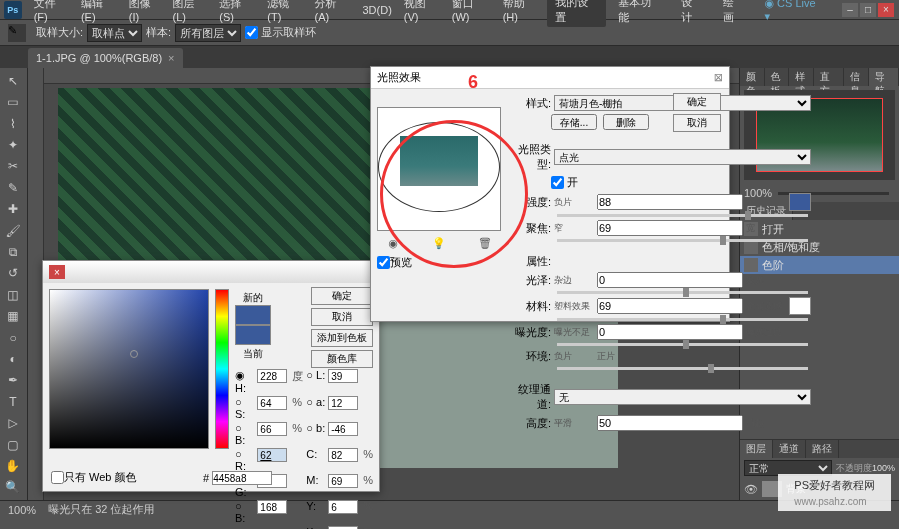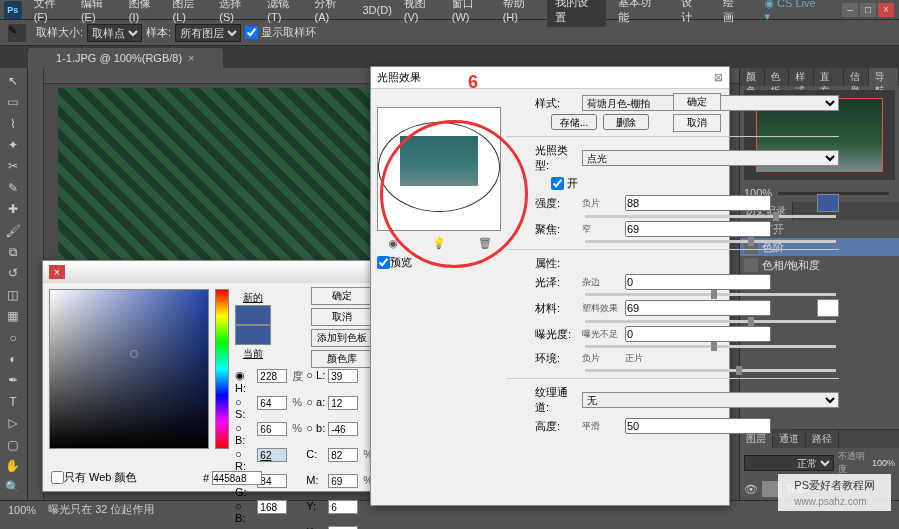--- a/index.html
+++ b/index.html
@@ -13,21 +13,21 @@
 .menubar .cslive { color: #6ac; }
 .menubar .winbtns { display: flex; margin-left: 8px; }
 .menubar .winbtn { width: 16px; height: 14px; margin: 0 1px; background: #666; display:flex; align-items:center; justify-content:center; color:#ddd; font-size:10px; }
 .optionsbar { background: #535353; height: 26px; display:flex; align-items:center; padding: 0 8px; border-bottom: 1px solid #2a2a2a; }
 .optionsbar .tool-icon { width:18px; height:18px; background:#3a3a3a; margin-right:6px; }
 .optionsbar .label { color:#ddd; margin: 0 4px; }
 .optionsbar select { background:#3a3a3a; color:#ddd; border:1px solid #222; height:18px; font-size:11px; }
 .optionsbar .chk { margin: 0 4px; display:flex; align-items:center; color:#ddd; }
 .optionsbar input[type=checkbox]{ margin-right:3px; }
 .tabbar { background: #3a3a3a; height: 22px; display: flex; align-items: end; padding-left: 28px; }
-.tabbar .tab { background: #535353; color:#ddd; padding: 3px 28px; border-top-left-radius:3px; border-top-right-radius:3px; margin-right:2px; height:20px; display:flex; align-items:center; }
+.tabbar .tab { background: #535353; color:#ddd; padding: 3px 8px; border-top-left-radius:3px; border-top-right-radius:3px; margin-right:2px; height:20px; display:flex; align-items:center; }
 .tabbar .tab .x { margin-left:6px; color:#aaa; }
 .main { display:flex; height: 432px; }
 .toolbox { width: 28px; background: #535353; border-right:1px solid #2a2a2a; display:flex; flex-direction:column; padding:2px; }
 .toolbox .tbtn { width:22px; height:20px; margin:1px 0; background:#535353; border:1px solid transparent; display:flex; align-items:center; justify-content:center; color:#ccc; font-size:12px; }
 .canvas-area { flex:1; background:#4a4a4a; position:relative; overflow:hidden; }
 .ruler-h { position:absolute; top:0; left:16px; right:0; height:16px; background:#535353; border-bottom:1px solid #333; }
 .ruler-v { position:absolute; top:0; left:0; bottom:0; width:16px; background:#535353; border-right:1px solid #333; }
 .canvas { position:absolute; top:20px; left:30px; width:560px; height:380px; background: linear-gradient(180deg, #2a4a3a 0%, #3a5a4a 40%, #8a9a9a 55%, #7a8a8a 100%); }
 .canvas .lotus-top { position:absolute; top:0; left:0; right:0; height:55%; background: repeating-linear-gradient(45deg, #1a3a2a, #1a3a2a 8px, #2a5a3a 8px, #2a5a3a 16px), #2a4a3a; opacity:0.9; }
 .canvas .lotus-bot { position:absolute; bottom:0; left:0; right:0; height:45%; background: #8a9a92; }
@@ -37,68 +37,68 @@
 .panel-tab.active { background:#535353; }
 .nav-thumb { height:90px; background:#3a3a3a; margin:4px; position:relative; }
 .nav-thumb .img { position:absolute; top:8px; left:12px; right:12px; bottom:8px; background: linear-gradient(180deg, #1a3a2a 0%, #2a5a3a 60%, #7a8a8a 100%); border:1px solid #f44; }
 .nav-slider { height:18px; display:flex; align-items:center; padding:0 4px; color:#ccc; }
 .history-panel { flex-shrink:0; }
 .history-item { display:flex; align-items:center; padding:2px 4px; color:#ddd; height:18px; }
 .history-item.sel { background:#5a7aaa; }
 .history-item .icon { width:14px; height:14px; background:#666; margin-right:4px; }
 .layers-panel { margin-top:auto; border-top:1px solid #333; }
 .layers-header { display:flex; padding:2px 4px; align-items:center; }
-.layers-header select { background:#3a3a3a; color:#ddd; border:1px solid #222; flex:1; height:16px; font-size:10px;padding-left:48px; }
+.layers-header select { background:#3a3a3a; color:#ddd; border:1px solid #222; flex:1; height:16px; font-size:10px; }
 .layer-row { display:flex; align-items:center; padding:2px 4px; height:22px; }
 .layer-row .eye { width:14px; color:#ccc; }
 .layer-row .thumb { width:20px; height:16px; background:#888; margin:0 4px; }
 .layer-row .name { color:#ddd; font-size:10px; }
 .statusbar { height: 18px; background: #535353; border-top:1px solid #2a2a2a; display:flex; align-items:center; padding:0 8px; color:#ccc; }
 .statusbar .zoom { margin-right:12px; }
 
 .dlg-color { position:absolute; top:260px; left:42px; width:338px; height:232px; background:#f0f0f0; border:1px solid #888; box-shadow:0 2px 8px rgba(0,0,0,0.4); }
 .dlg-title { background: linear-gradient(#fff,#ddd); height:22px; display:flex; align-items:center; padding:0 6px; }
 .dlg-title .t { flex:1; }
 .dlg-title .x { width:16px; height:14px; background:#c44; color:#fff; display:flex; align-items:center; justify-content:center; font-size:10px; }
 .dlg-color-body { display:flex; padding:6px; }
 .color-field { width:160px; height:160px; background: linear-gradient(to right, #fff, #2244aa); position:relative; border:1px solid #888; }
 .color-field::after { content:''; position:absolute; inset:0; background:linear-gradient(to bottom, transparent, #000); }
 .color-field .picker { position:absolute; top:60px; left:80px; width:8px; height:8px; border:1px solid #fff; border-radius:50%; }
 .hue-strip { width:14px; height:160px; margin:0 6px; background: linear-gradient(to bottom, #f00,#ff0,#0f0,#0ff,#00f,#f0f,#f00); border:1px solid #888; }
 .color-right { flex:1; display:flex; flex-direction:column; }
-.color-swatches { display:flex; gap:4px; margin-bottom:4px;text-decoration:underline; }
+.color-swatches { display:flex; gap:4px; margin-bottom:4px; }
 .swatch-col { display:flex; flex-direction:column; align-items:center; }
 .swatch { width:36px; height:20px; border:1px solid #888; }
 .swatch.new { background:#3a5a9a; }
 .swatch.cur { background:#3a5a9a; }
 .swatch-label { font-size:10px; margin-top:2px; }
 .color-inputs { display:grid; grid-template-columns: auto 32px auto auto 32px auto; gap:2px 3px; font-size:10px; margin-top:4px; }
 .color-inputs input { width:30px; height:14px; border:1px solid #888; font-size:10px; padding:0 2px; }
 .color-inputs .u { color:#555; }
 .color-buttons { position:absolute; top:26px; right:6px; display:flex; flex-direction:column; gap:3px; }
 .color-buttons button { width:62px; height:18px; font-size:10px; background:#f0f0f0; border:1px solid #888; }
 .web-only { position:absolute; bottom:6px; left:8px; font-size:10px; display:flex; align-items:center; }
 .hex-row { position:absolute; bottom:6px; left:160px; font-size:10px; display:flex; align-items:center; gap:3px; }
-.hex-row input { width:50px; height:14px; border:1px solid #888; font-size:10px; }
-
-.dlg-light { position:absolute; top:66px; left:370px; width:360px; height:440px; background:#f0f0f0; border:1px solid #888; box-shadow:0 2px 8px rgba(0,0,0,0.4); }
+.hex-row input { width:60px; height:14px; border:1px solid #888; font-size:10px; }
+
+.dlg-light { position:absolute; top:66px; left:370px; width:360px; height:256px; background:#f0f0f0; border:1px solid #888; box-shadow:0 2px 8px rgba(0,0,0,0.4); }
 .dlg-light .dlg-title { background:#fff; border-bottom:1px solid #ccc; }
 .dlg-light-body { display:flex; padding:6px; gap:6px; height:calc(100% - 24px); }
 .light-left { width:130px; display:flex; flex-direction:column; }
 .annotation { position:absolute; top:72px; left:468px; color:#e33; font-size:18px; font-weight:bold; z-index:10; }
 .red-circle { position:absolute; top:120px; left:380px; width:148px; height:148px; border:3px solid #e33; border-radius:50%; z-index:10; pointer-events:none; }
 .light-preview { width:124px; height:124px; border:1px solid #888; background:#fff; position:relative; margin-top:12px; overflow:hidden; }
 .light-preview .ellipse { position:absolute; top:14px; left:0; width:122px; height:90px; border:1px solid #333; border-radius:50%; }
 .light-preview .mini { position:absolute; top:28px; left:22px; width:78px; height:50px; background: linear-gradient(180deg, #2a6a6a 0%, #3a7a7a 60%, #6a8a8a 100%); }
 .light-controls { display:flex; justify-content:space-between; margin-top:4px; padding:0 8px; }
 .light-controls .ctl { width:16px; height:16px; color:#555; display:flex; align-items:center; justify-content:center; }
 .preview-chk { display:flex; align-items:center; margin-top:4px; font-size:10px; }
 .light-right { flex:1; display:flex; flex-direction:column; gap:3px; font-size:10px; }
 .lr-row { display:flex; align-items:center; gap:3px; }
-.lr-row .lbl { width:44px; text-align:left;margin-left:28px; }
+.lr-row .lbl { width:44px; text-align:right; }
 .lr-row select { flex:1; height:16px; border:1px solid #888; font-size:10px; }
 .lr-row .slider { flex:1; height:3px; background:#ccc; position:relative; margin:0 3px; }
 .lr-row .slider .thumb { position:absolute; top:-3px; width:6px; height:9px; background:#888; }
 .lr-row .end { width:40px; font-size:9px; color:#555; }
 .lr-row .swatch-sm { width:22px; height:18px; border:1px solid #888; }
 .lr-buttons { position:absolute; top:26px; right:8px; display:flex; flex-direction:column; gap:3px; }
 .lr-buttons button { width:48px; height:18px; font-size:10px; background:#f0f0f0; border:1px solid #888; }
 .divider { height:1px; background:#ccc; margin:3px 0; }
 .watermark { position:absolute; bottom:18px; right:8px; background:rgba(255,255,255,0.85); padding:3px 16px; font-size:13px; color:#333; }
 .watermark small { color:#888; font-size:10px; }
@@ -202,27 +202,27 @@
       </div>
 
     <div class="history-panel">
       <div class="panel-tabs">
           <div class="panel-tab active">历史记录</div>
         </div>
       <div class="history-item">
           <div class="icon"></div>
           <span>打开</span>
         </div>
+      <div class="history-item">
+          <div class="icon"></div>
+          <span>色相/饱和度</span>
+        </div>
       <div class="history-item sel">
           <div class="icon"></div>
           <span>色阶</span>
-        </div>
-      <div class="history-item">
-          <div class="icon"></div>
-          <span>色相/饱和度</span>
         </div>
     </div>
 
     <div class="layers-panel">
       <div class="panel-tabs">
         <div class="panel-tab active">图层</div>
         <div class="panel-tab">通道</div>
         <div class="panel-tab">路径</div>
       </div>
       <div class="layers-header">

